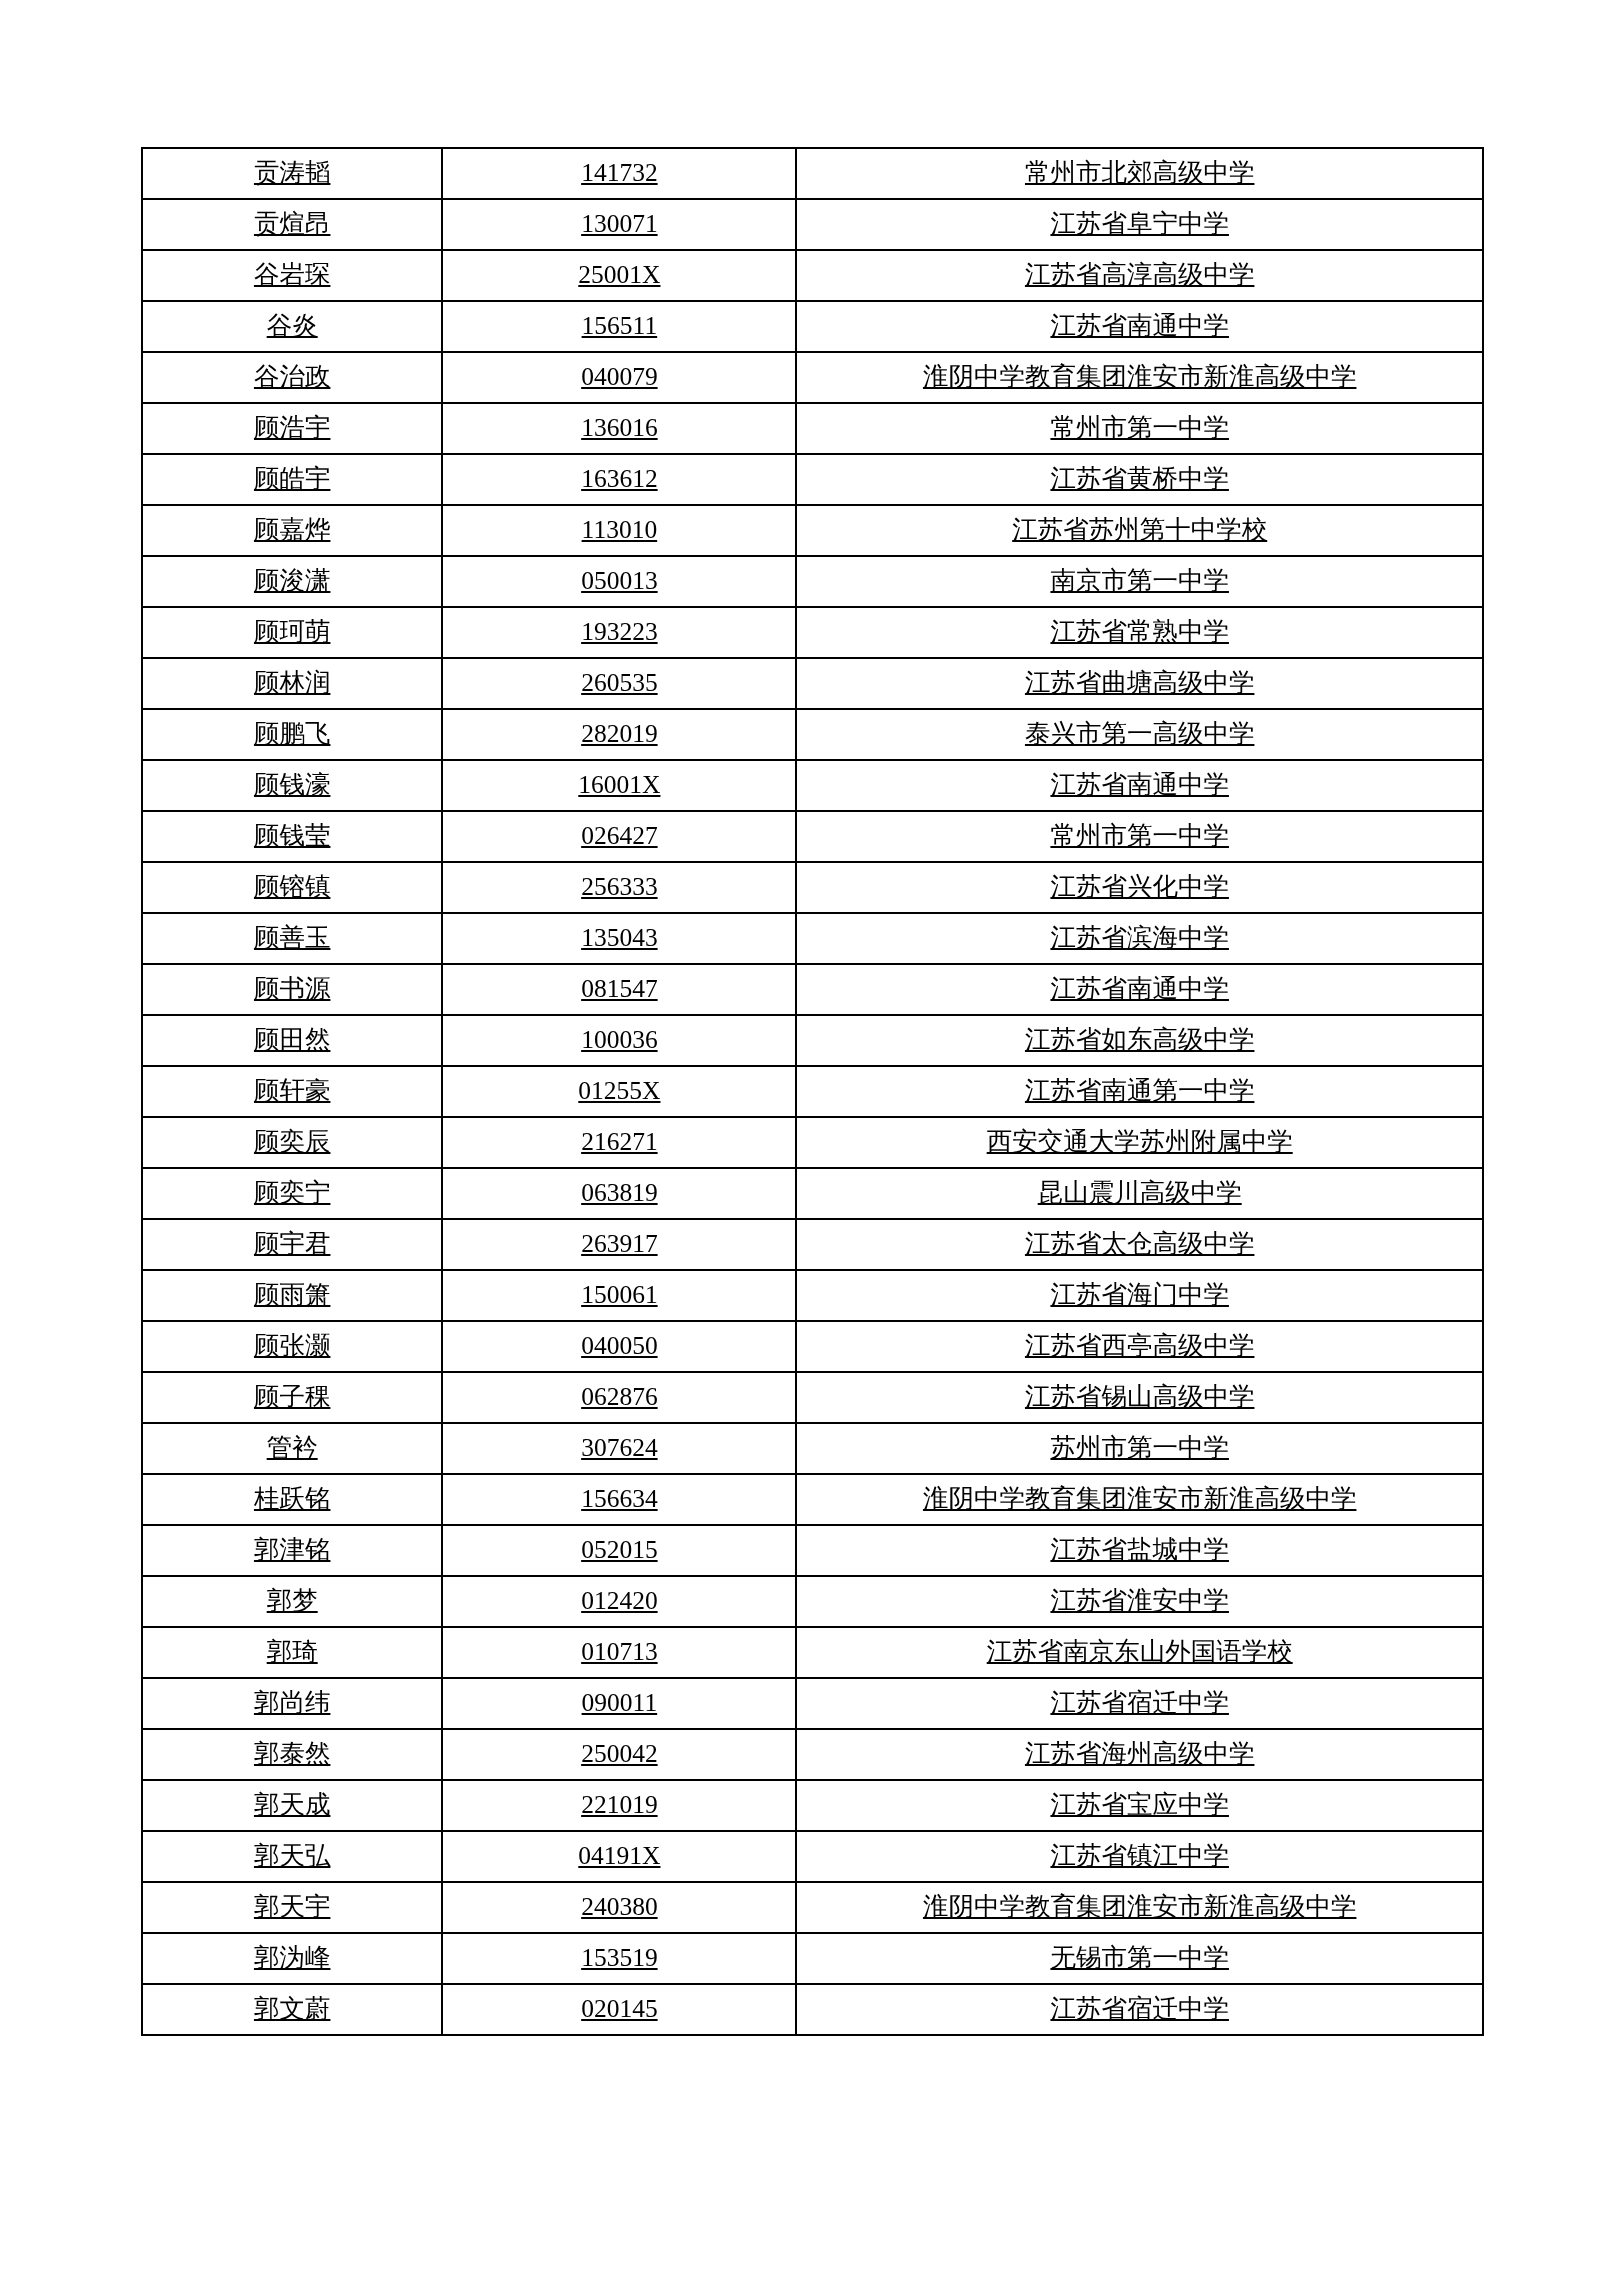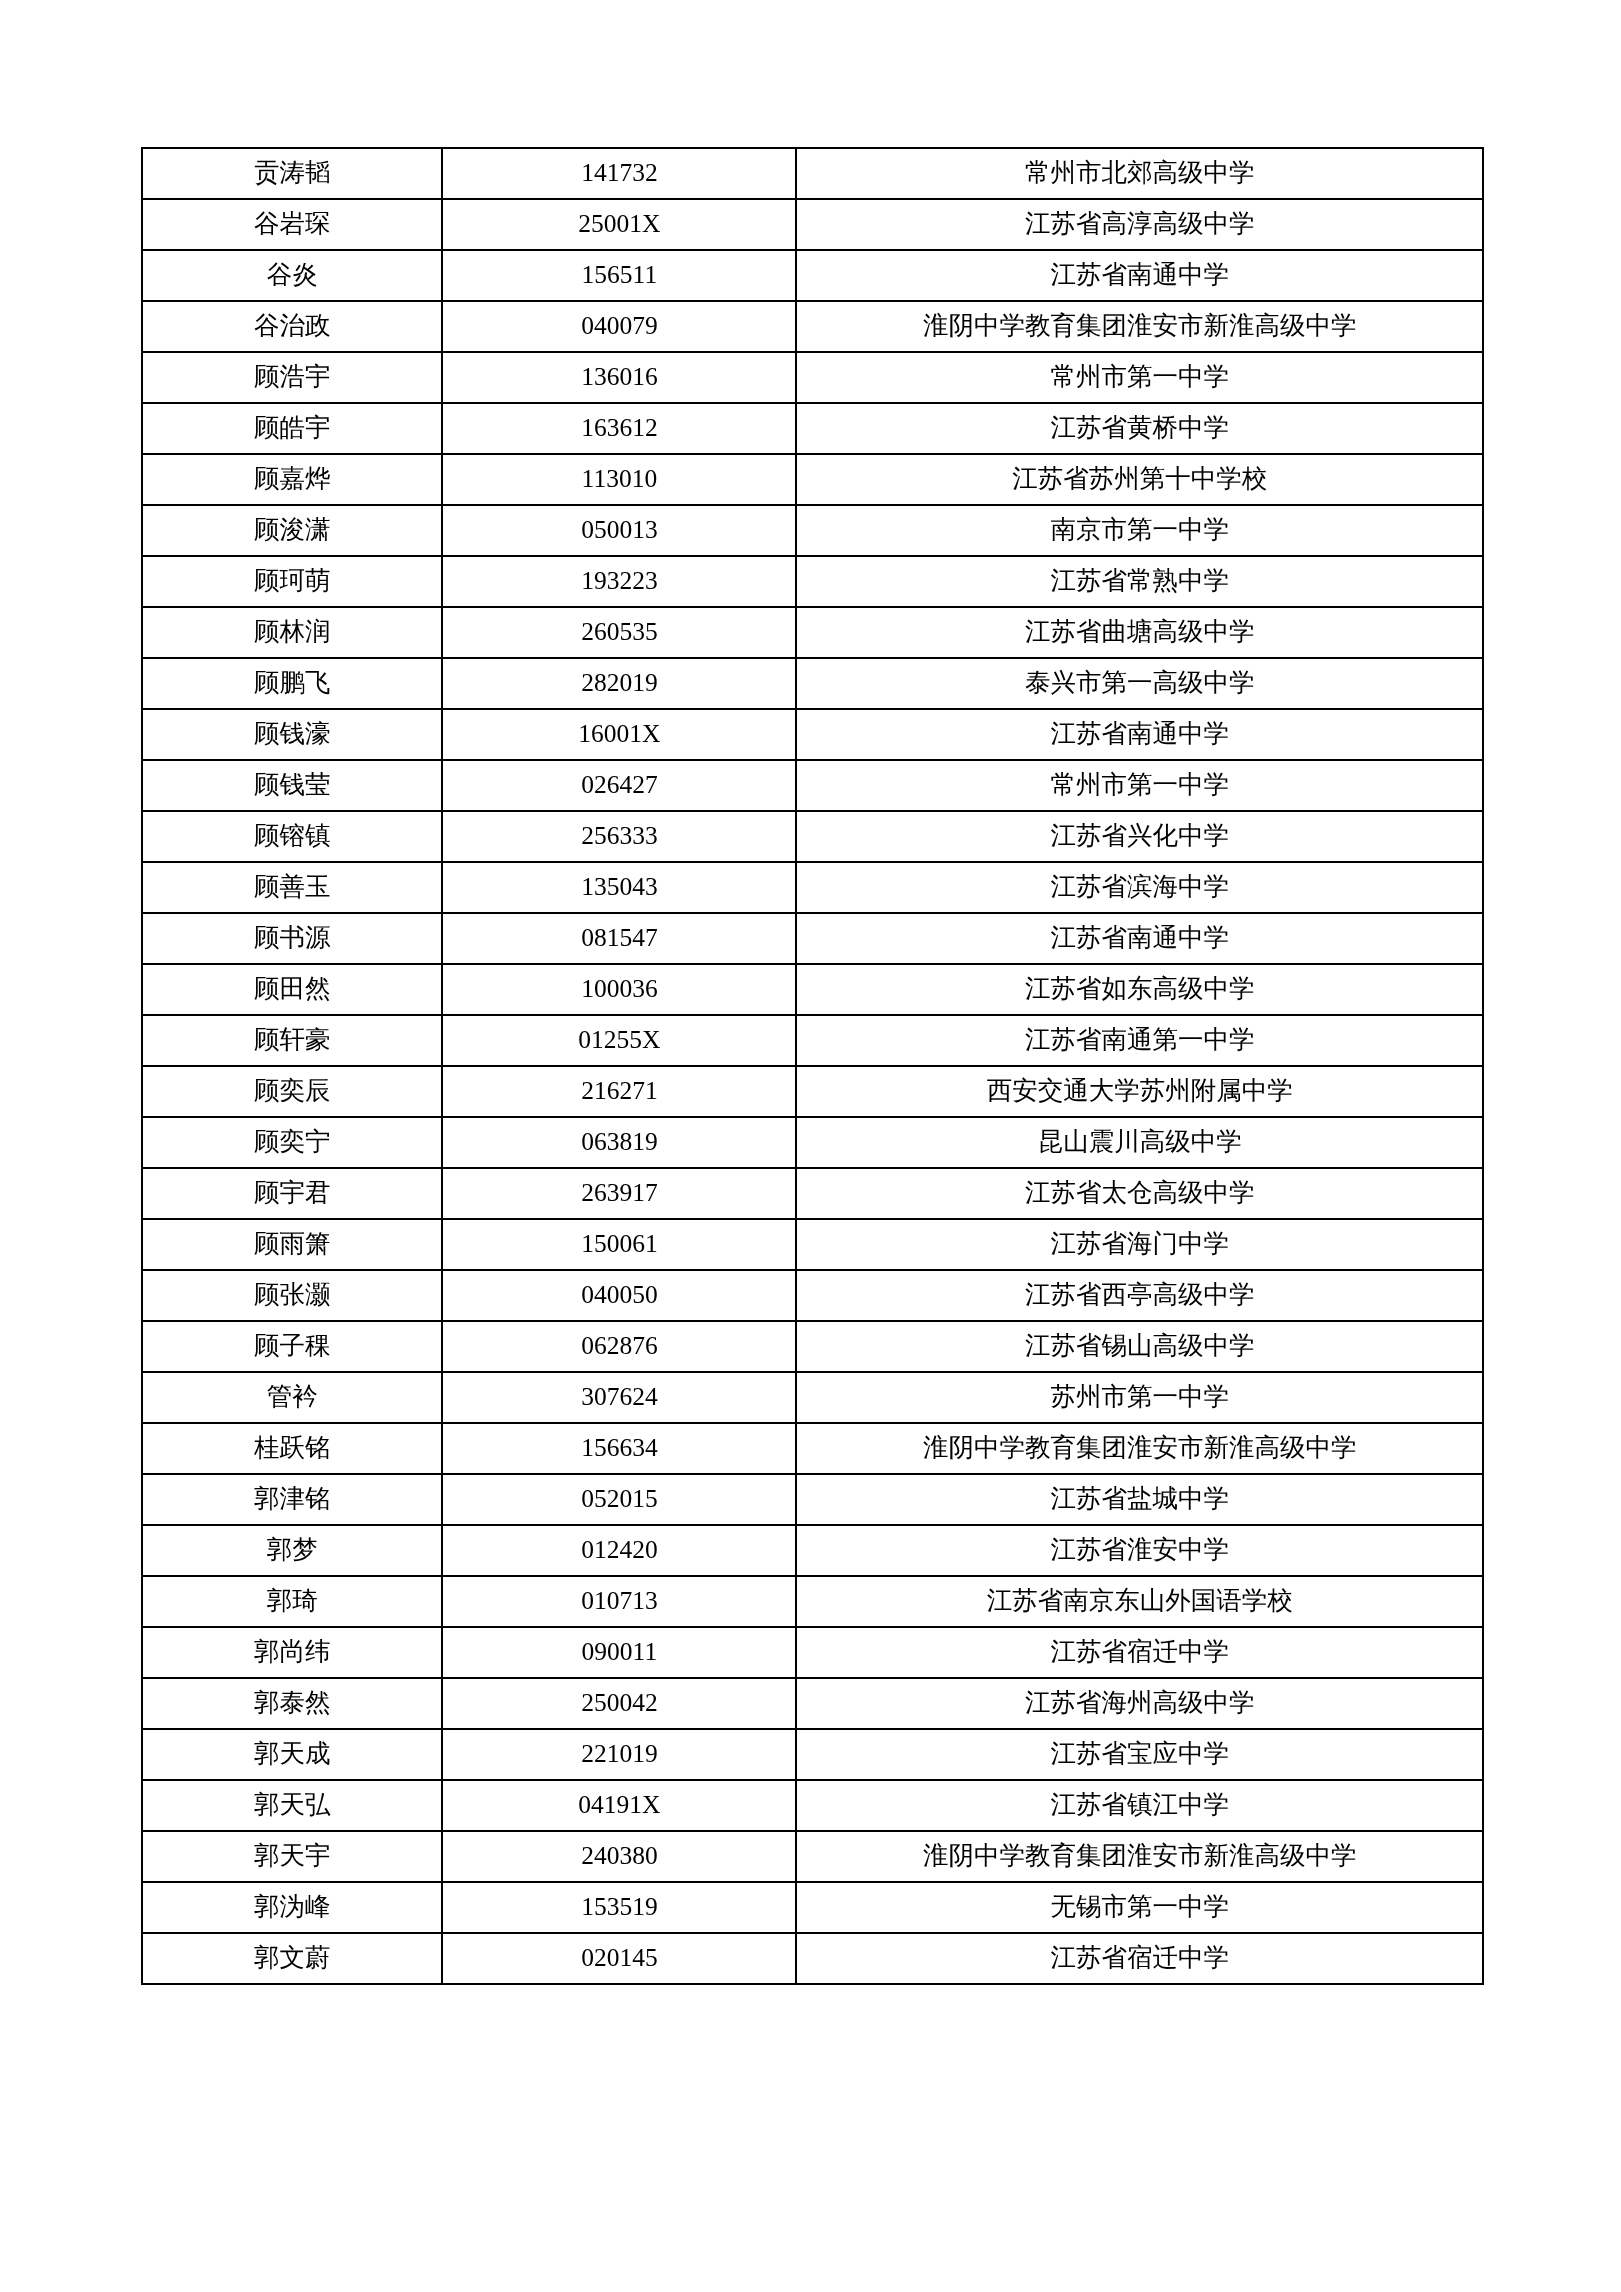--- a/index.html
+++ b/index.html
@@ -20,20 +20,21 @@
       background: #ffffff;
       overflow: hidden;
     }
     table.roster {
       position: absolute;
       left: 141px;
       top: 147px;
       width: 1343px;
       border-collapse: collapse;
       table-layout: fixed;
+      text-decoration: underline;
     }
     table.roster col.col-name   { width: 22.4%; }
     table.roster col.col-number { width: 26.4%; }
     table.roster col.col-school { width: 51.2%; }
     table.roster td {
       border: 2px solid #000000;
       height: 49px;
       padding: 0 3.9px;
       text-align: center;
       vertical-align: middle;
@@ -53,20 +54,25 @@
       <col class="col-number">
       <col class="col-school">
     </colgroup>
     <tbody>
         <tr>
     <td>贡涛韬</td>
     <td>141732</td>
     <td>常州市北郊高级中学</td>
   </tr>
         <tr>
+    <td>贡煊昂</td>
+    <td>130071</td>
+    <td>江苏省阜宁中学</td>
+  </tr>
+        <tr>
     <td>谷岩琛</td>
     <td>25001X</td>
     <td>江苏省高淳高级中学</td>
   </tr>
         <tr>
     <td>谷炎</td>
     <td>156511</td>
     <td>江苏省南通中学</td>
   </tr>
         <tr>

